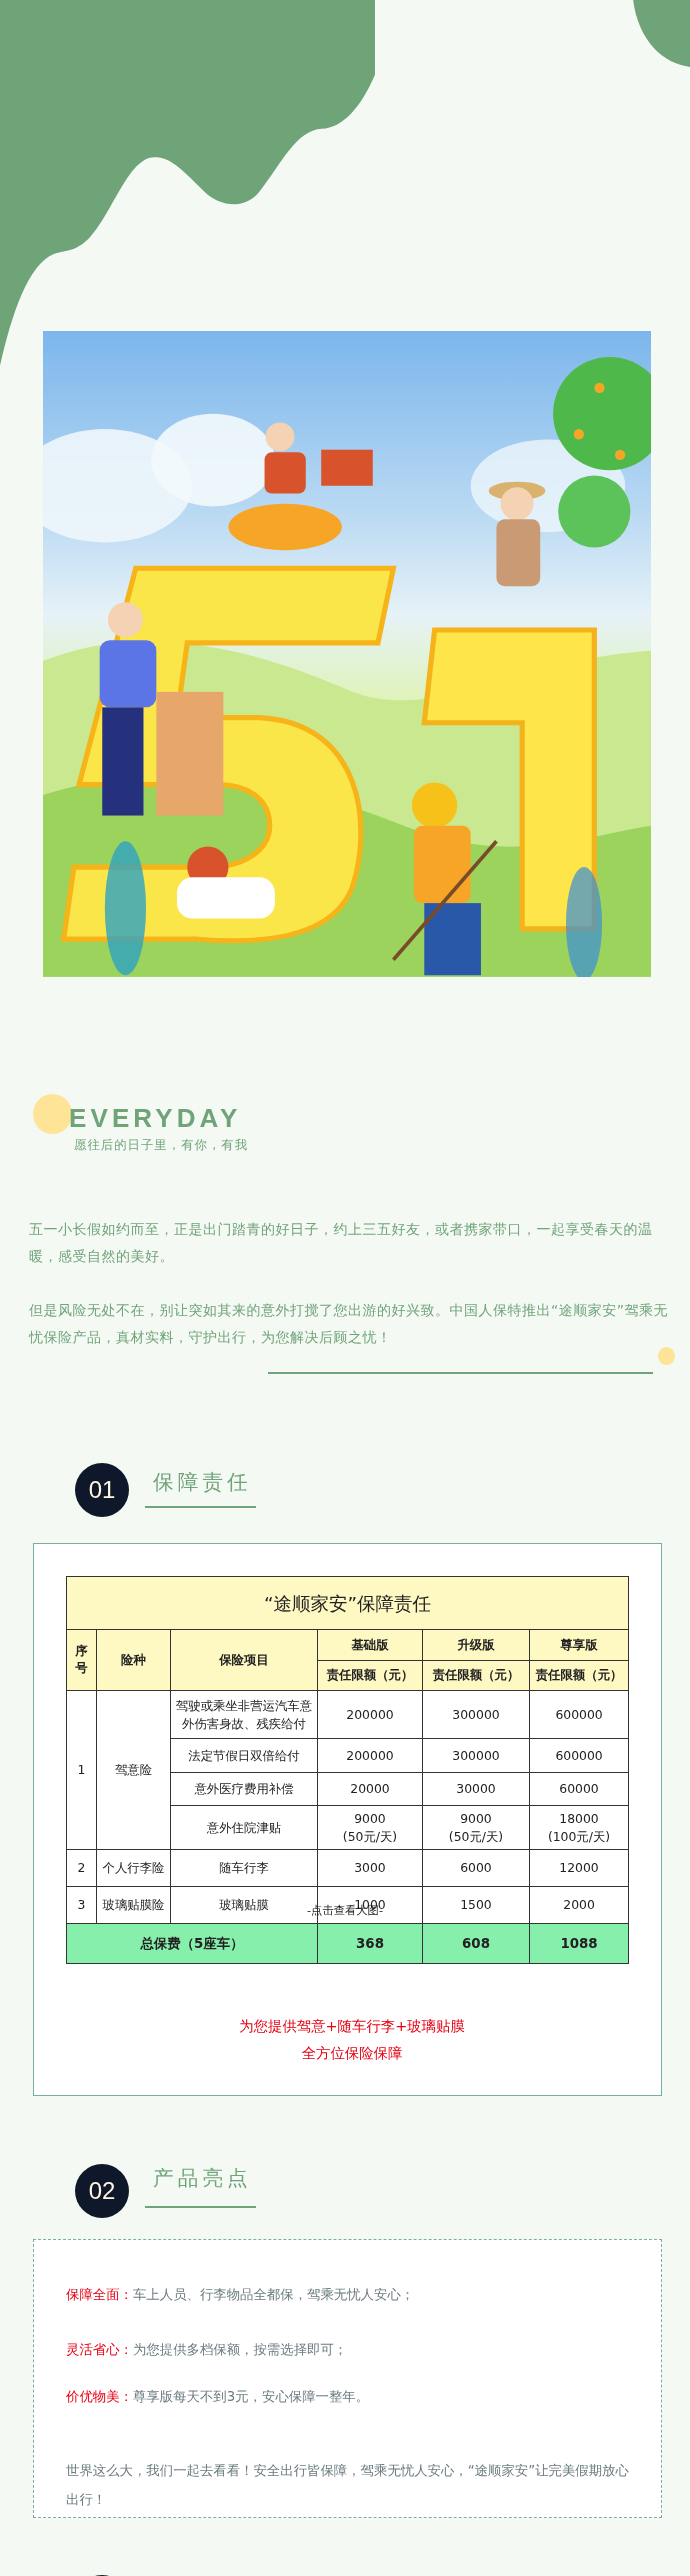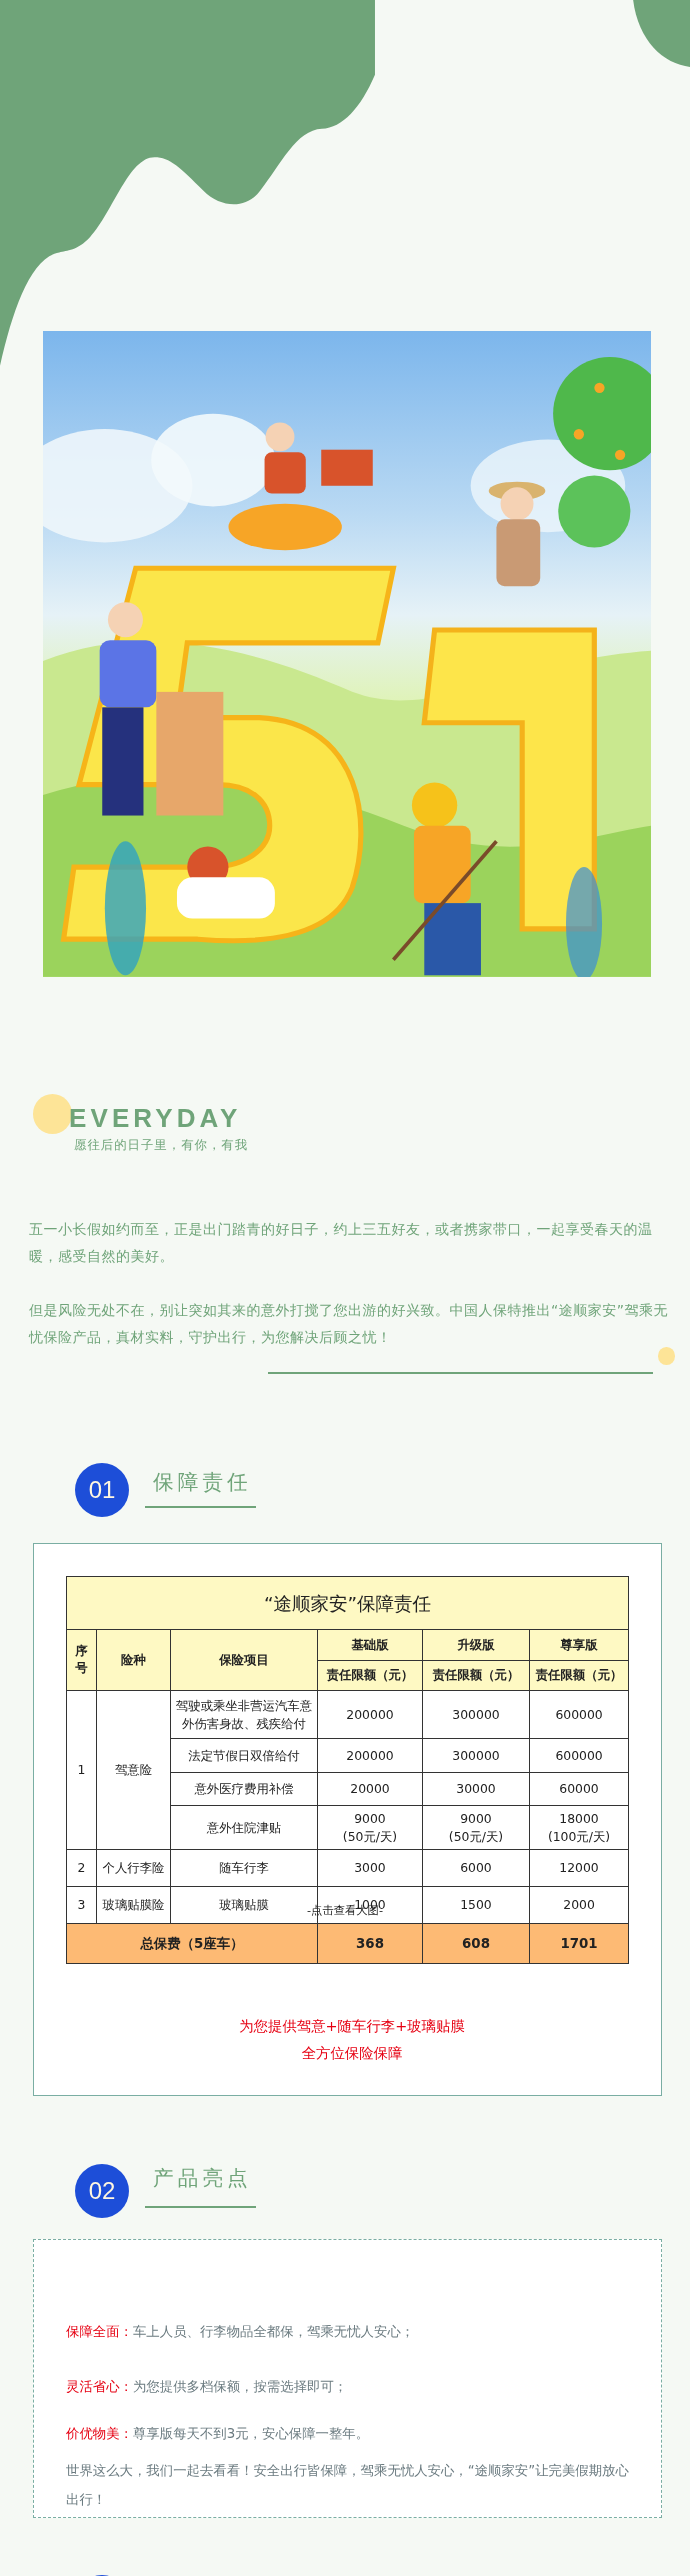--- a/index.html
+++ b/index.html
@@ -35,21 +35,21 @@
   .ev-title { left: 69px; top: 1103px; color: #6fa479; font-size: 26px; font-weight: bold; letter-spacing: 4.1px; line-height: 31px; font-family: "Liberation Sans", sans-serif; }
   .ev-sub { left: 74px; top: 1136px; color: #6fa479; font-size: 12.4px; line-height: 18.5px; letter-spacing: 1px; }
   .para {
     left: 29px; width: 639px; color: #6fa479; font-size: 14px; line-height: 27px; letter-spacing: 0.5px;
   }
   .ev-line { left: 268px; top: 1372px; width: 385px; height: 1.5px; background: #6fa479; }
   .ev-dot2 { left: 658px; top: 1347px; width: 16.5px; height: 17.5px; border-radius: 50%; background: #fde497; }
 
   
   .sec-circle {
-    width: 54px; height: 54px; border-radius: 50%; background: #1d4ed8;
+    width: 54px; height: 54px; border-radius: 50%; background: #0f172a;
     color: #fff7e0; font-size: 24px; line-height: 54px; text-align: center;
     font-family: "Liberation Sans", sans-serif;
   }
   .sec-title { color: #6fa479; font-size: 20.6px; letter-spacing: 4.1px; line-height: 26px; text-align: center; }
   .sec-line { width: 111px; height: 1.5px; background: #6fa479; }
 
   
   .card-solid { left: 33px; top: 1543px; width: 629px; height: 553px; background: #fff; border: 1.5px solid #7aaea3; box-sizing: border-box; }
   .card-dash { background: #fff; border: 1px dashed #7aaea3; box-sizing: border-box; }
 
@@ -57,26 +57,26 @@
   table.cov {
     position: absolute; left: 66px; top: 1576px; width: 562px;
     border-collapse: collapse; color: #222; font-family: "DejaVu Sans", sans-serif;
     table-layout: fixed;
   }
   table.cov td, table.cov th { border: 0.5px solid #333; text-align: center; vertical-align: middle; padding: 0 3.1px; }
   table.cov .hdr { background: #fef9c3; }
   table.cov th { font-weight: bold; font-size: 12.4px; }
   table.cov .tt { font-size: 18.5px; font-weight: normal; height: 52px; }
   table.cov td { font-size: 12.4px; line-height: 17.5px; }
-  table.cov .total td { background: #fdba74; font-weight: bold; font-size: 13.4px; height: 39px; }
+  table.cov .total td { background: #86efac; font-weight: bold; font-size: 13.4px; height: 39px; }
 
   .caption { left: 0; width: 690px; top: 1901px; text-align: center; font-size: 11.3px; color: #222; line-height: 20.6px; }
   .promo { left: 0; width: 608px; text-align: center; font-size: 14.4px; color: #e60012; line-height: 23px; padding-left: 48px; }
 
-  .hl-line { left: 66px; font-size: 13.4px; line-height: 20.6px; color: #6b7b80; margin-top: 37px; }
+  .hl-line { left: 66px; font-size: 13.4px; line-height: 20.6px; color: #6b7b80; }
   .hl-label { color: #e60012; }
   .closing { left: 66px; width: 567px; font-size: 13.4px; line-height: 29px; color: #6b7b80; margin-top: 21px; }
 </style>
 </head>
 <body>
 
 <svg class="abs blob-left" viewBox="0 0 730 720" width="376" height="371">
   <path d="M0 0 H728 V145 C700 210 665 248 625 250 C575 252 545 320 505 370 C480 405 430 405 395 370 C350 325 330 305 300 305 C250 305 220 410 175 460 C150 487 130 486 115 490 C60 500 25 600 0 710 Z" fill="#6fa479"></path>
 </svg>
 <svg class="abs blob-right" viewBox="0 0 112 130" width="58" height="67">
@@ -223,21 +223,21 @@
     <td>玻璃贴膜险</td>
     <td>玻璃贴膜</td>
     <td>1000</td>
     <td>1500</td>
     <td>2000</td>
   </tr>
   <tr class="total">
     <td colspan="3">总保费（5座车）</td>
     <td>368</td>
     <td>608</td>
-    <td>1701</td>
+    <td>1088</td>
   </tr>
 </tbody>
   </table>
 
 <div class="abs caption">-点击查看大图-</div>
 <div class="abs promo" style="top:2015px">为您提供驾意+随车行李+玻璃贴膜</div>
 <div class="abs promo" style="top:2042px">全方位保险保障</div>
 
 <div class="abs sec-circle" style="left:75px; top:2164px">02</div>
 <div class="abs sec-title" style="left:153px; top:2165px">产品亮点</div>

